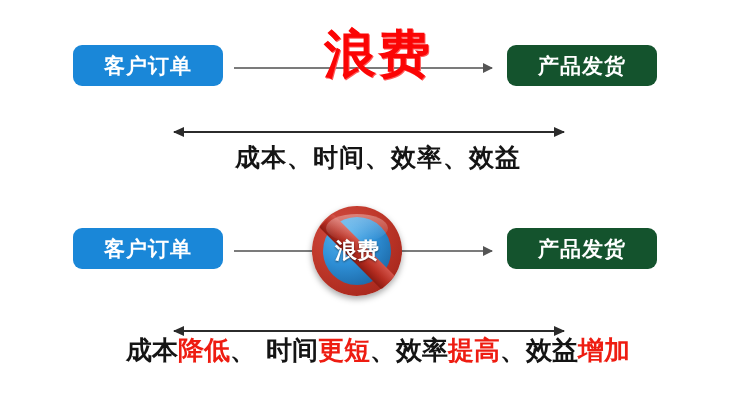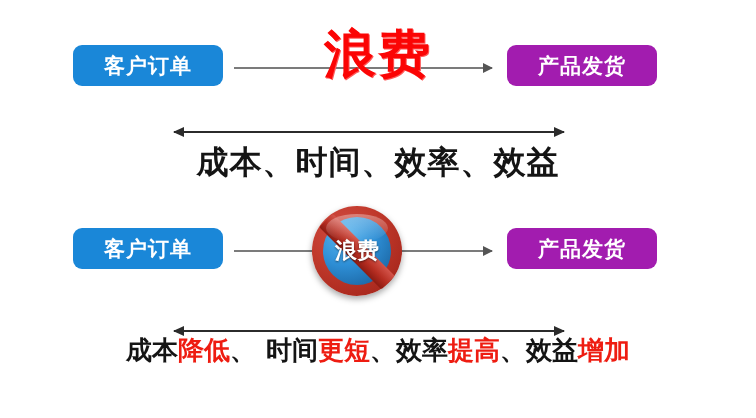--- a/index.html
+++ b/index.html
@@ -17,21 +17,21 @@
     display:flex;align-items:center;justify-content:center;
     height:41px;width:150px;
     border-radius:9px;
     color:#ffffff;
     font-weight:bold;
     font-size:21px;
     letter-spacing:1px;
     white-space:nowrap;
   }
   .pill-blue{background:#1a87d8;}
-  .pill-orange{background:#a21caf;}
+  .pill-orange{background:#14532d;}
 
   #order-1{left:73px;top:45px;}
   #ship-1{left:507px;top:45px;}
   #order-2{left:73px;top:228px;}
   #ship-2{left:507px;top:228px;}
 
   
   .connector{position:absolute;height:2px;background:#7b7b7b;}
   #connector-1{left:234px;top:67px;width:258px;}
   #connector-2{left:234px;top:250px;width:258px;}
@@ -69,21 +69,21 @@
     font-size:52px;
     letter-spacing:2px;
     text-shadow:1px 1px 0 #ff5a5a;
   }
 
   
   .factors{
     position:absolute;left:0;width:756px;text-align:center;
     font-weight:bold;color:#141414;white-space:nowrap;
   }
-  #factors-1{top:141px;font-size:32px;letter-spacing:1px;}
+  #factors-1{top:141px;font-size:25px;letter-spacing:1px;}
   #factors-2{top:333px;font-size:26px;letter-spacing:0px;}
   #factors-2 .hl{color:#ee1c11;}
   #factors-2 .gap{display:inline-block;width:10px;}
 
   
   #no-waste-badge{
     position:absolute;left:312px;top:206px;
     width:90px;height:90px;
     border-radius:50%;
   }

